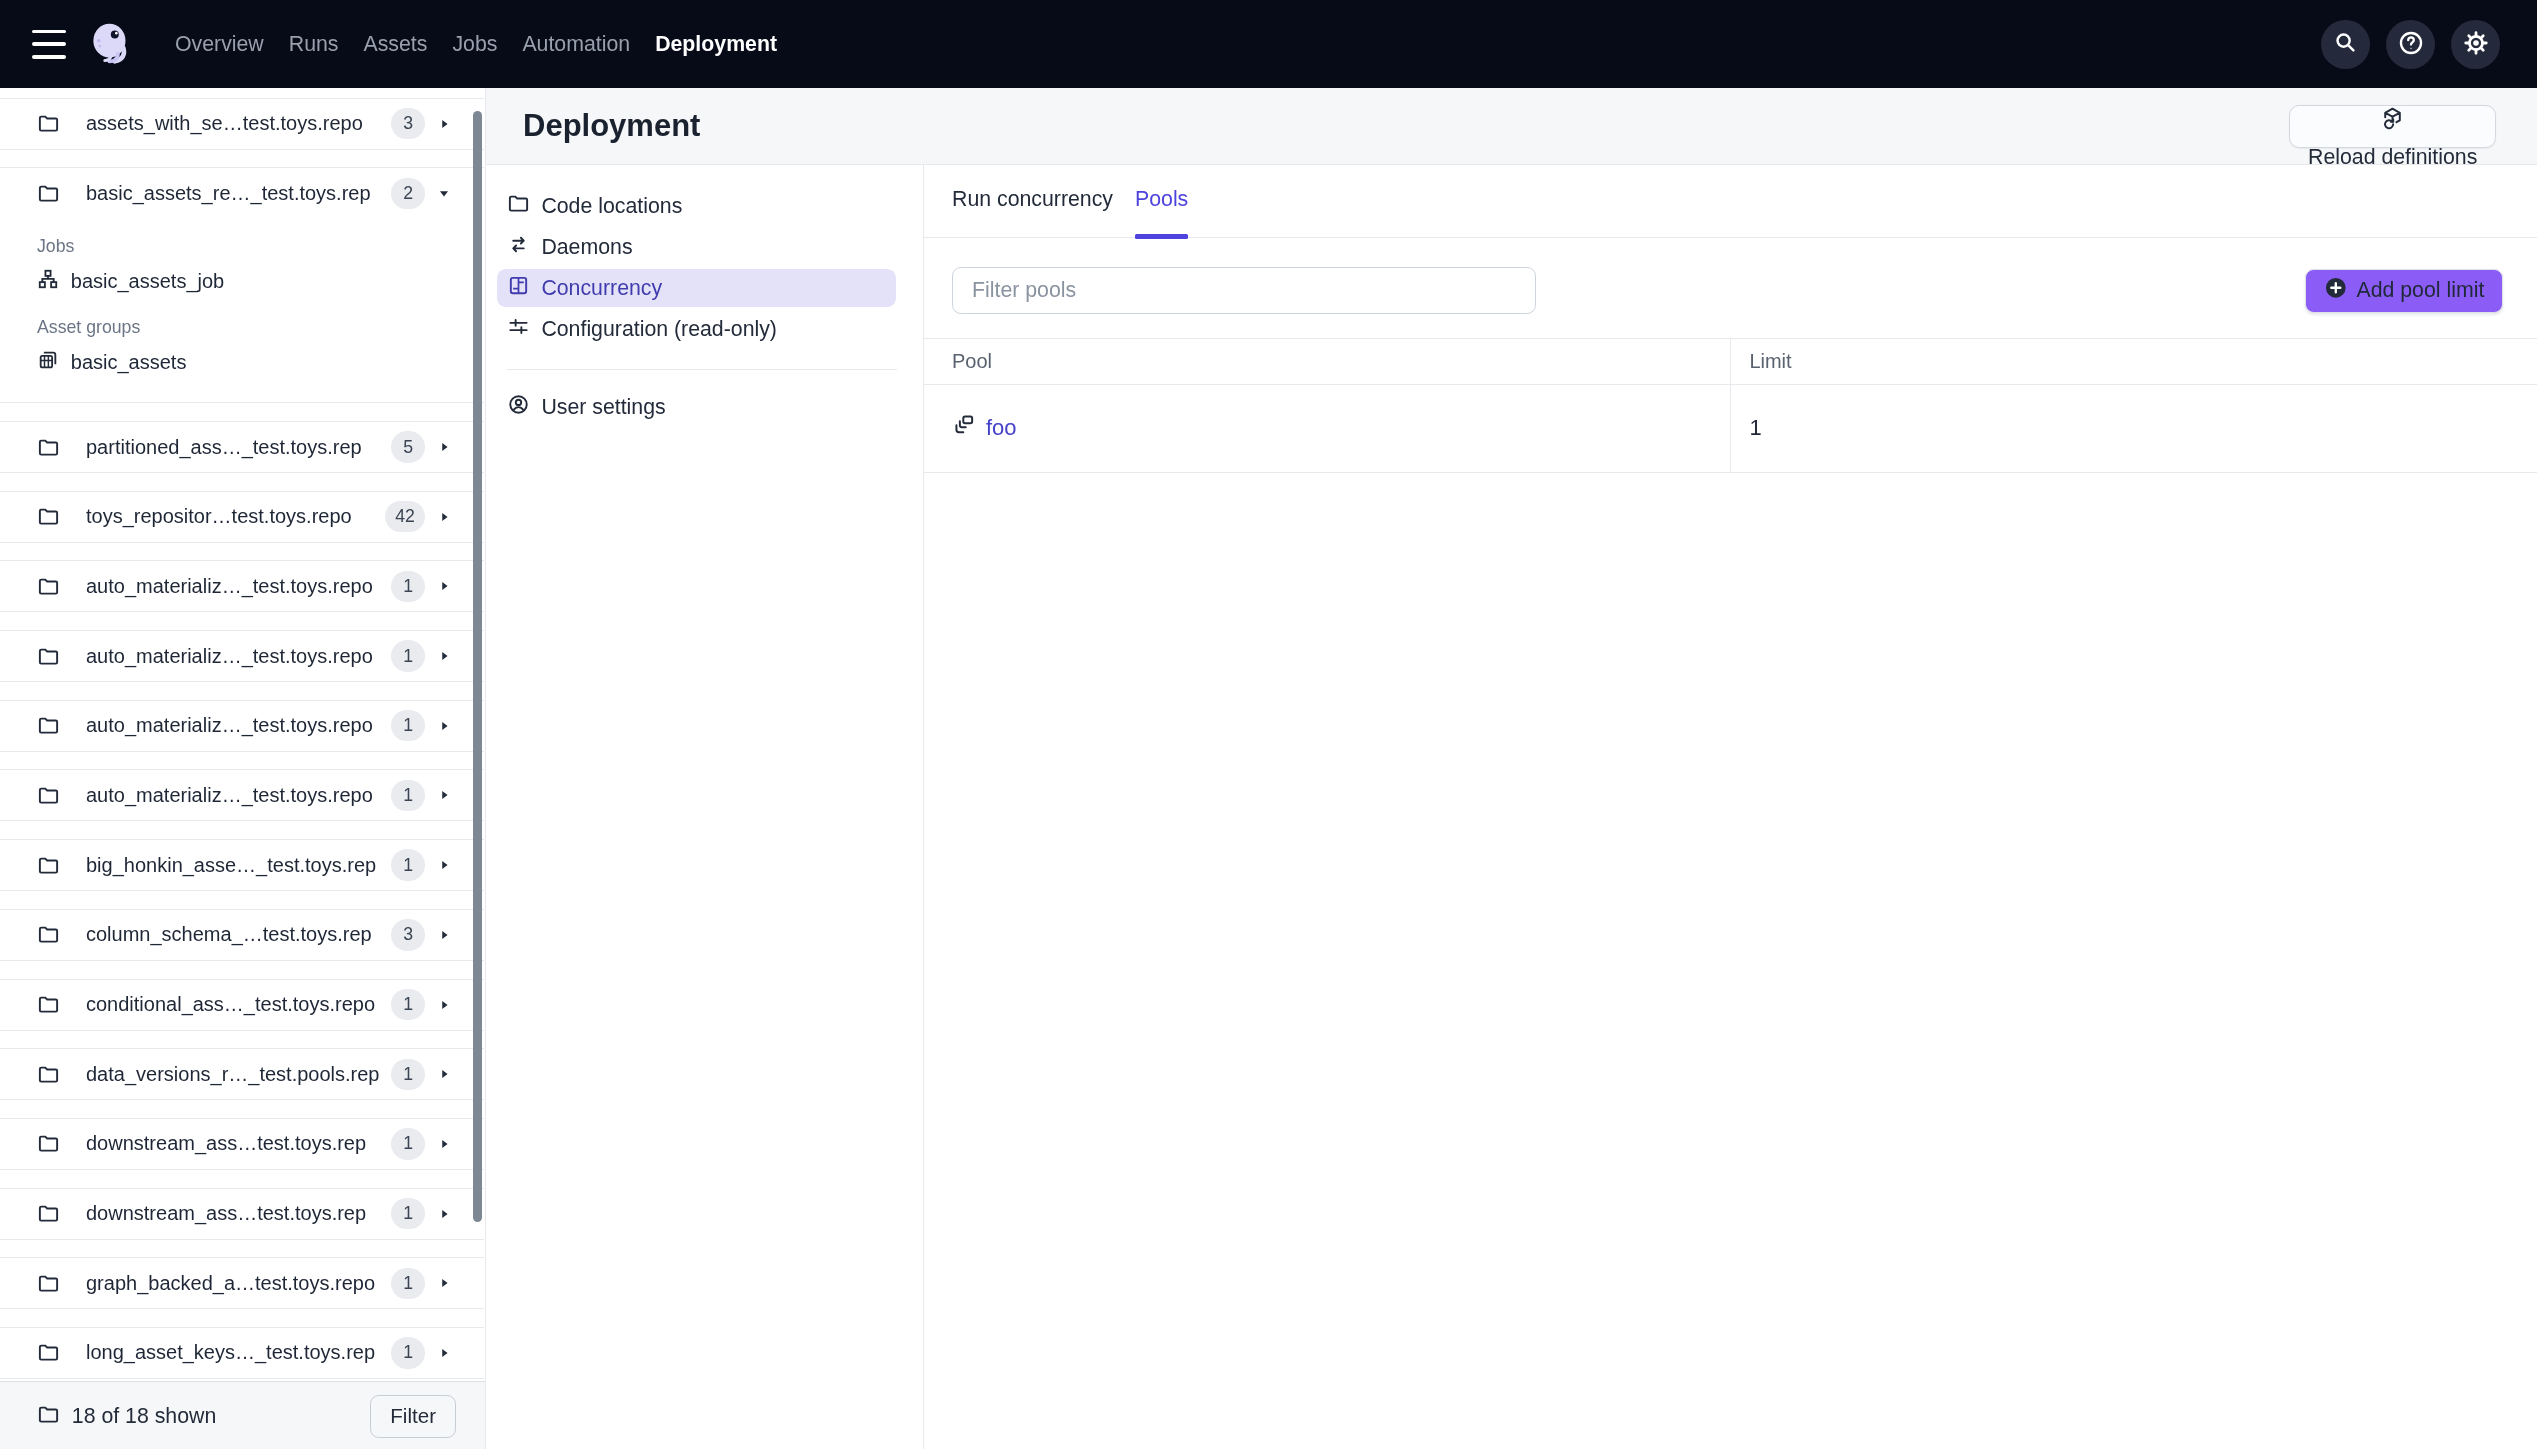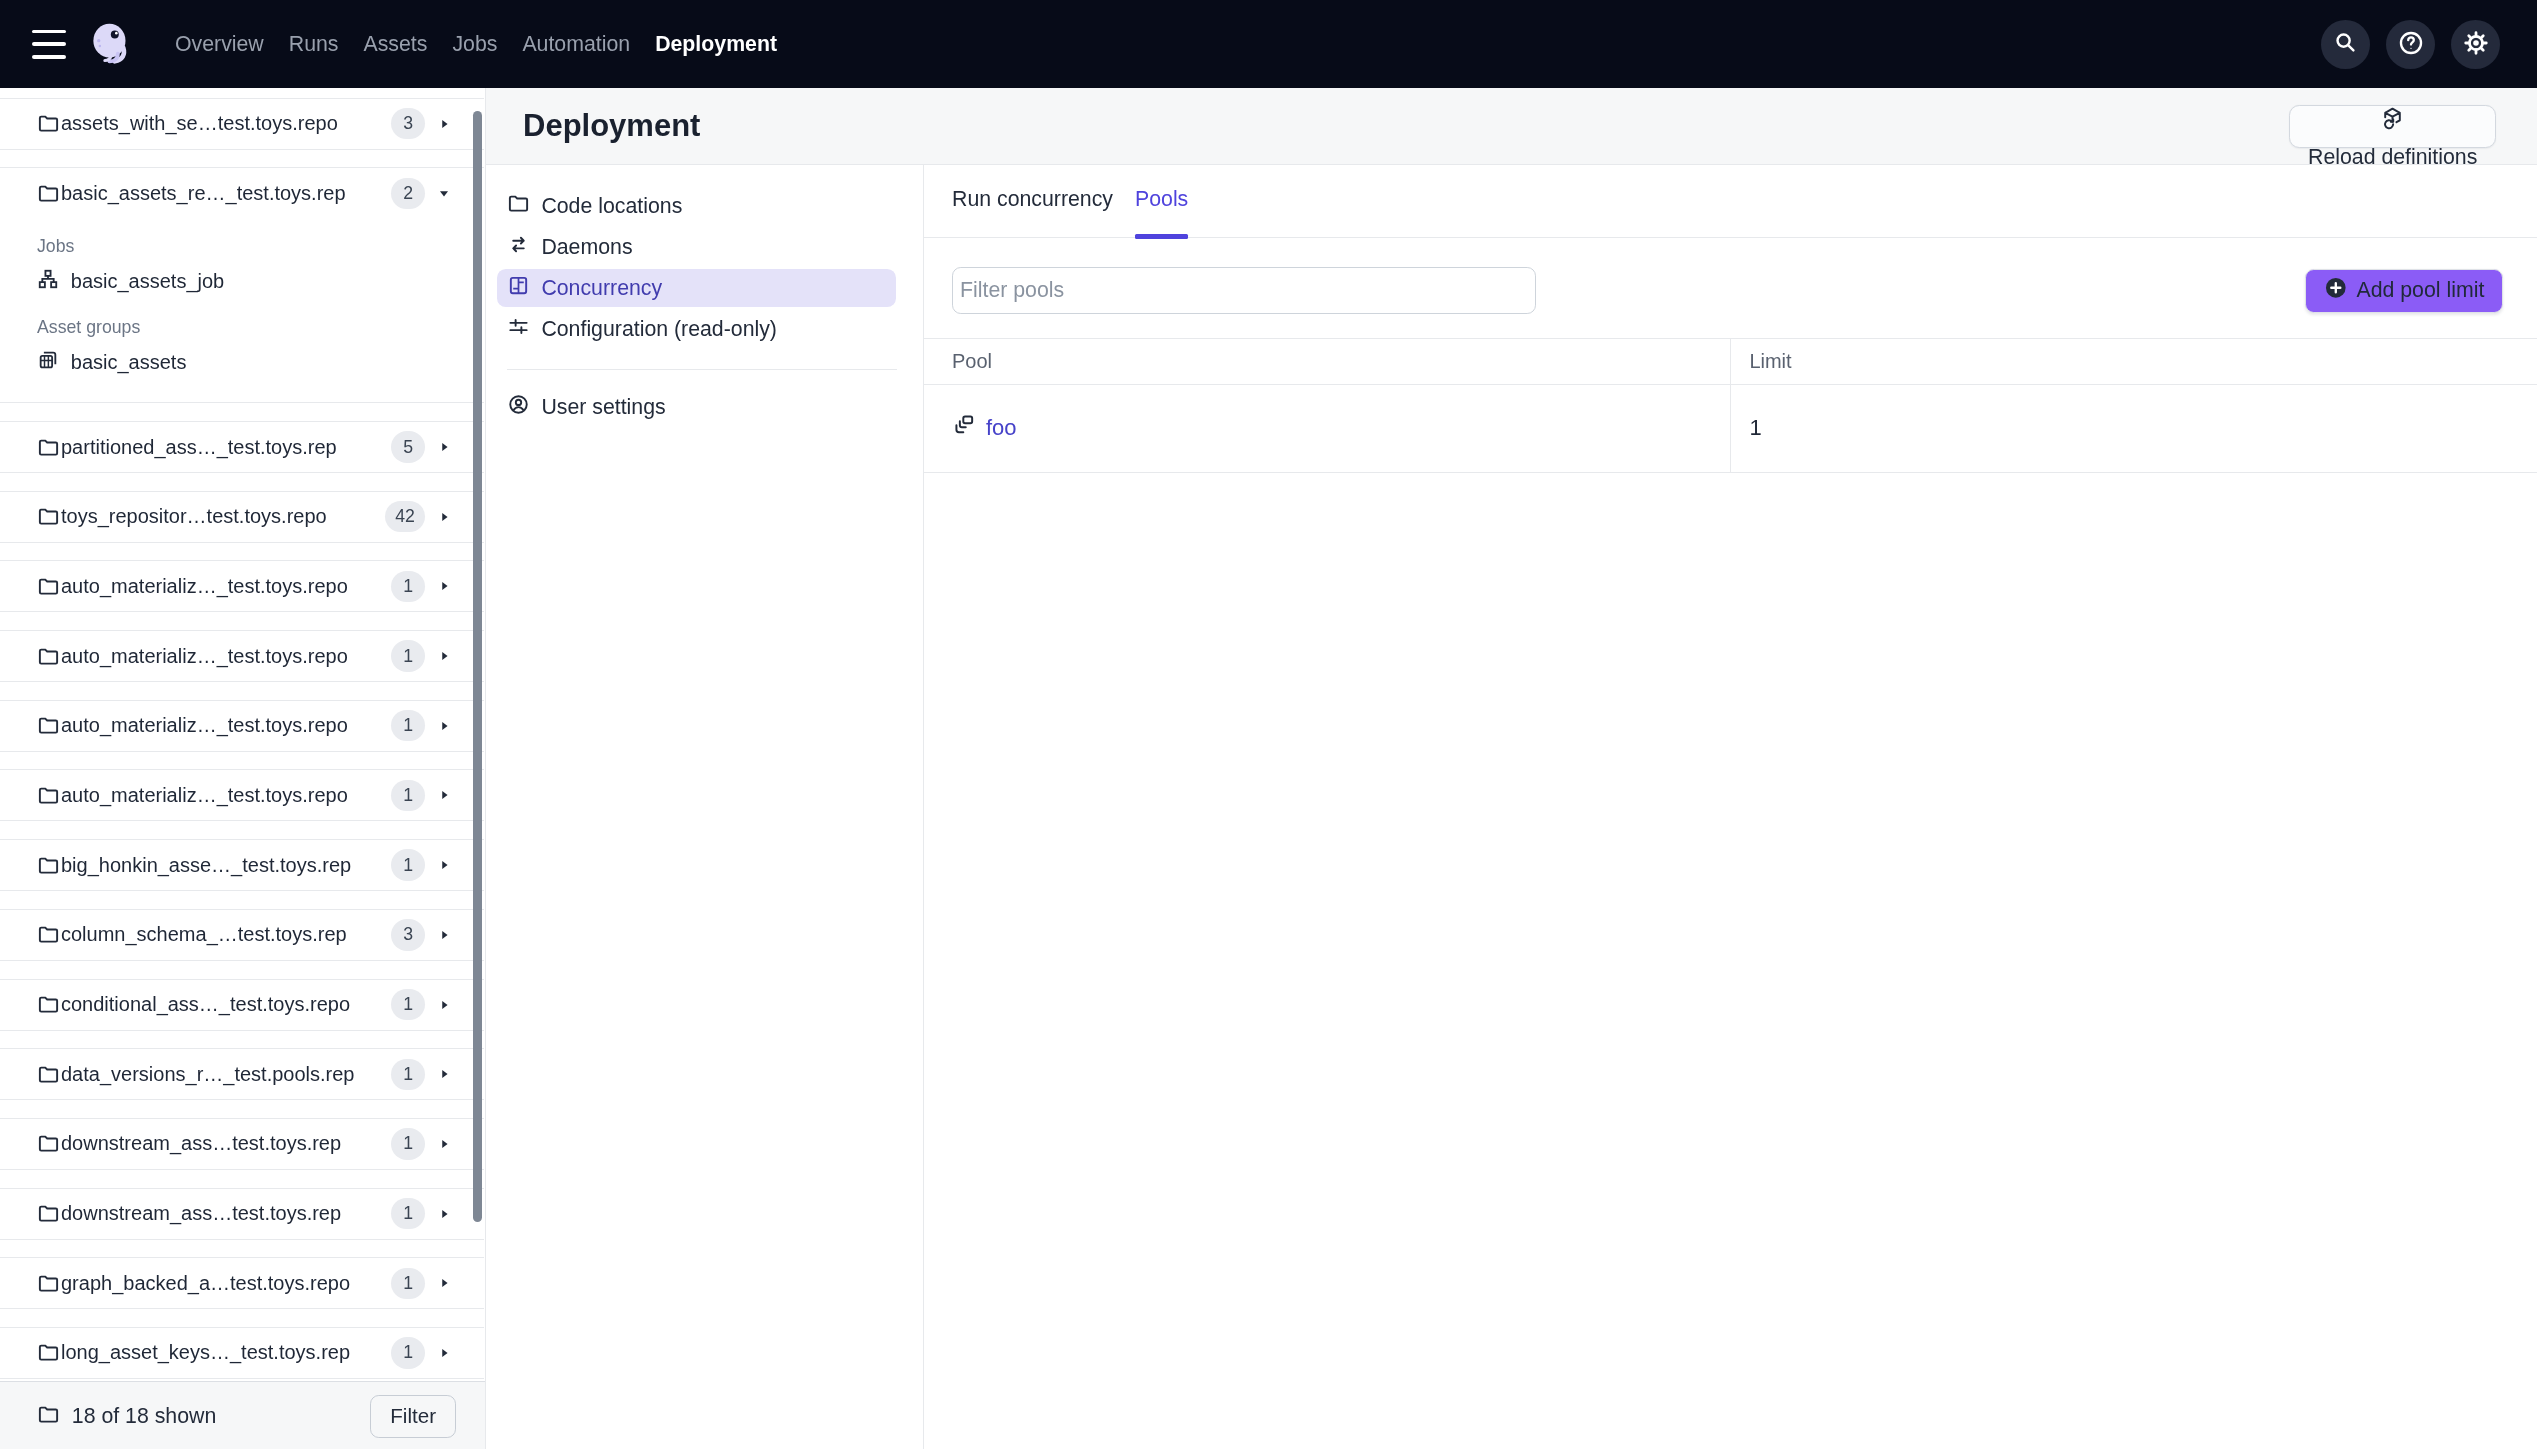--- a/index.html
+++ b/index.html
@@ -21,21 +21,21 @@
     border: none; display: flex; align-items: center; justify-content: center; cursor: pointer; }
 
   
   #sidebar { position: absolute; left: 0; top: 88px; width: 486px; height: 1362px;
     background: #ffffff; border-right: 1.5px solid #E7E9EC; }
   .loc-list { position: absolute; inset: 0 1.5px 69px 0; overflow: hidden; padding-top: 9.6px; }
   .loc-card { border-top: 1.5px solid #E7E9EC; border-bottom: 1.5px solid #E7E9EC;
     background: #fff; margin-bottom: 17.7px; }
   .loc-row { display: flex; align-items: center; height: 50px; padding: 0 32px 0 37px; cursor: pointer; }
   .loc-row .f-icon { flex: 0 0 auto; display: flex; }
-  .loc-name { font-size: 20px; color: #1F2736; margin-left: 1px; white-space: nowrap;
+  .loc-name { font-size: 20px; color: #1F2736; margin-left: 26px; white-space: nowrap;
     overflow: hidden; max-width: 318px; }
   .badge { margin-left: auto; background: #E9EBEF; color: #3A4452; border-radius: 735px;
     font-size: 17.7px; padding: 5.2px 10.3px; min-width: 34px; text-align: center; }
   .chev { margin-left: 10.3px; display: flex; }
   .loc-sub { padding: 2.9px 0 19px 37px; }
   .section-label { font-size: 17.7px; color: #6B7585; margin: 14.7px 0 4.4px; }
   .sub-item { display: flex; align-items: center; gap: 11.8px; height: 41px; font-size: 20px;
     color: #1F2736; cursor: pointer; }
   .side-scrollbar { position: absolute; right: 2.9px; top: 23px; width: 9.6px; height: 1111px;
     border-radius: 5.2px; background: #7E8794; }
@@ -69,21 +69,21 @@
   .tabs { display: flex; gap: 22px; padding: 22px 0 0 28px; height: 73px;
     border-bottom: 1.5px solid #E7E9EC; }
   .tab { font-size: 21.3px; color: #232B3A; font-weight: 500; position: relative; cursor: pointer;
     padding-bottom: 29px; }
   .tab.active { color: #4F43DD; }
   .tab.active::after { content: ""; position: absolute; left: 0; right: 0; bottom: -1.5px;
     height: 4.4px; background: #4F43DD; border-radius: 1.5px; }
 
   .filter-row { display: flex; align-items: center; margin: 29px 34px 0 28px; }
   .pool-filter { width: 584px; height: 47px; border: 1.5px solid #CED4DB; border-radius: 8.8px;
-    font-size: 21.3px; padding: 0 7px; color: #1F2736; font-family: inherit; outline: none; }
+    font-size: 21.3px; padding: 0 19px; color: #1F2736; font-family: inherit; outline: none; }
   .pool-filter::placeholder { color: #8A93A0; }
   .add-btn { margin-left: auto; height: 44px; display: flex; align-items: center; gap: 8.8px;
     padding: 0 17.7px; border-radius: 8.8px; border: 1.5px solid #DFE2E7; background: #8b5cf6;
     font-size: 21.3px; color: #20293A; font-family: inherit; cursor: pointer;
     box-shadow: 0 1.5px 2.9px rgba(20,30,50,.10); }
 
   .pool-table { margin-top: 23.6px; border-top: 1.5px solid #E7E9EC; }
   .tr { display: grid; grid-template-columns: 806px 1fr; align-items: center; }
   .tr.head { height: 46px; border-bottom: 1.5px solid #E7E9EC; font-size: 20px; color: #59616F; }
   .tr.row { height: 88px; border-bottom: 1.5px solid #E7E9EC; font-size: 22px; }

